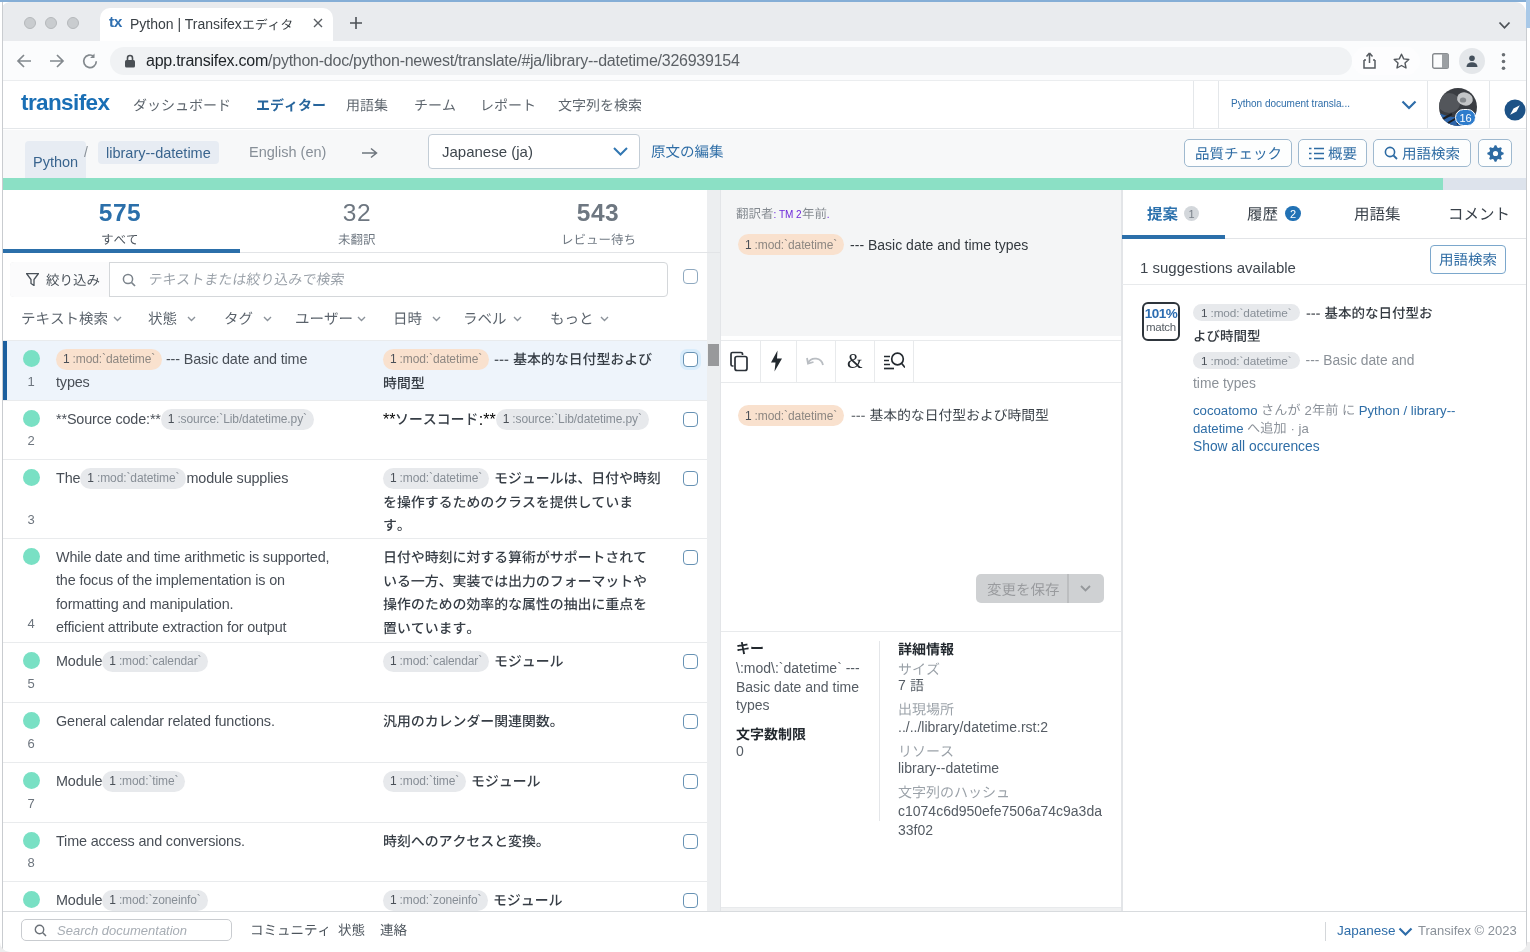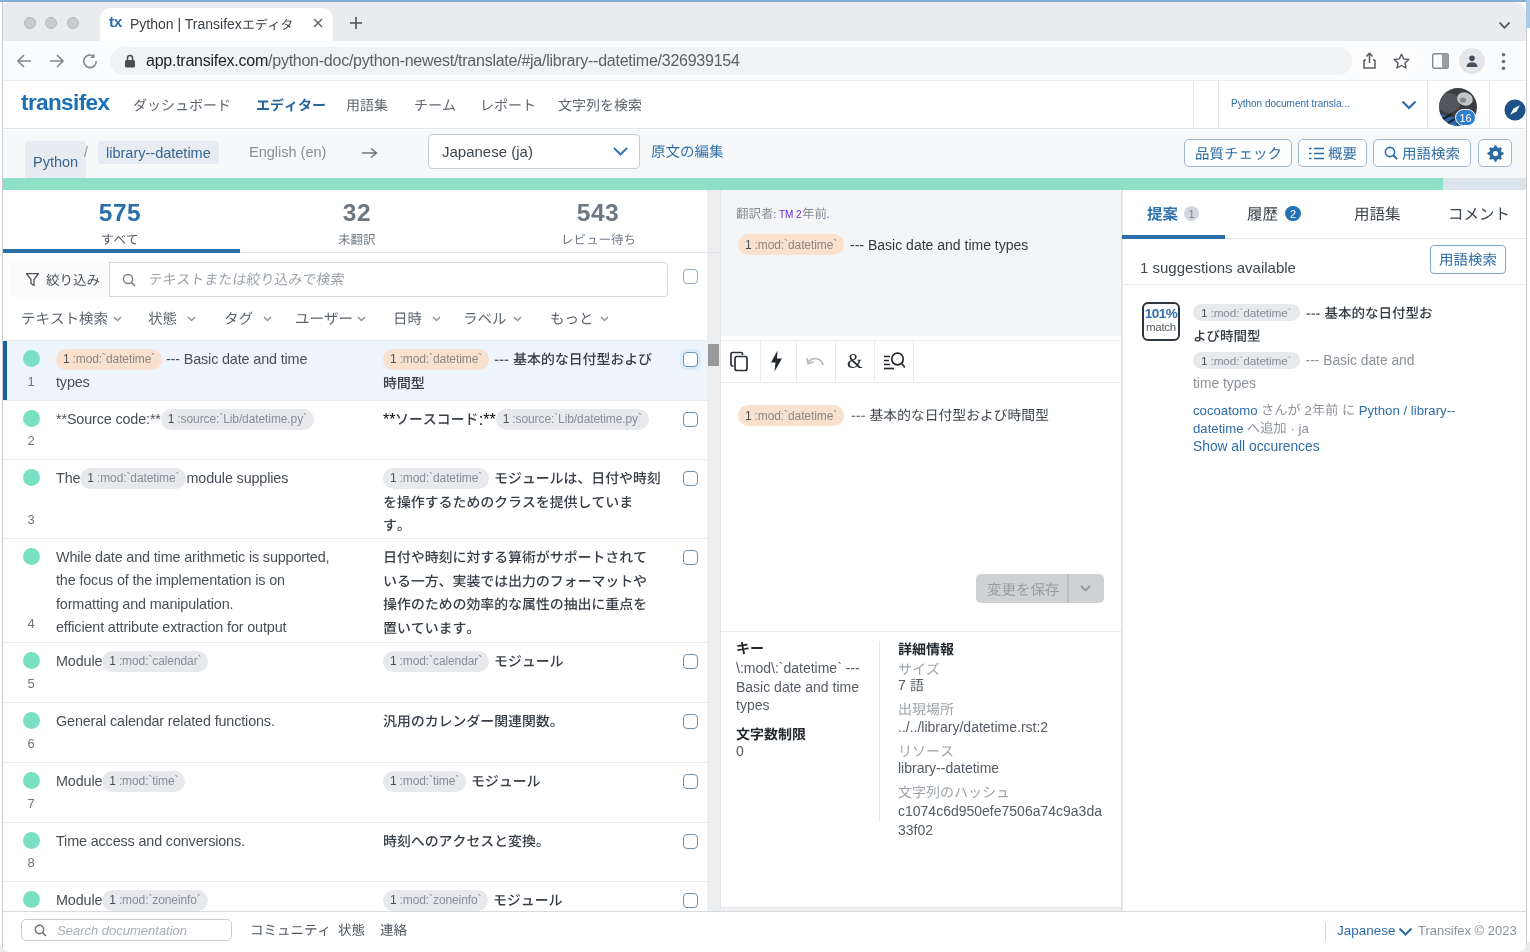--- a/index.html
+++ b/index.html
@@ -464,21 +464,21 @@
     </svg>
   </div>
 <div class="abs" style="left:0;top:178px;width:1530px;height:12px;background:#dde3ec"></div>
 <div class="abs" style="left:0;top:178px;width:1443px;height:12px;background:#8be0c5"></div>
 <div class="abs" style="left:0;top:190px;width:707px;height:721px;background:#fff"></div>
 <div class="abs" style="left:707px;top:190px;width:13px;height:721px;background:#eceef0"></div>
 <div class="abs" style="left:708px;top:344px;width:11px;height:22px;background:#98999b"></div>
 <div class="abs" style="left:0;top:252px;width:720px;height:1px;background:#e2e4e7"></div>
 <div class="abs" style="left:0;top:249px;width:240px;height:4px;background:#2b6faa"></div>
 <div class="abs" style="left:0;top:199px;width:240px;text-align:center;font-size:24.5px;font-weight:700;color:#2b6faa;letter-spacing:.5px">575</div>
-<div class="abs" style="left:237px;top:199px;width:240px;text-align:center;font-size:24.5px;font-weight:700;color:#6e7781;letter-spacing:.5px">32</div>
+<div class="abs" style="left:237px;top:199px;width:240px;text-align:center;font-size:24.5px;font-weight:400;color:#6e7781;letter-spacing:.5px">32</div>
 <div class="abs" style="left:478px;top:199px;width:240px;text-align:center;font-size:24.5px;font-weight:700;color:#6e7781;letter-spacing:.5px">543</div>
 <div class="abs" style="left:0;top:230px;width:240px;text-align:center"><svg class="jr" width="37.5" height="12.5" viewBox="0 0 37.5 12.5" style="vertical-align:-1.5px;">
       <g fill="#4a525b">
         <use href="#g39" transform="translate(0.0,11.0) scale(0.01250,-0.01250)"></use>
         <use href="#g40" transform="translate(12.5,11.0) scale(0.01250,-0.01250)"></use>
         <use href="#g41" transform="translate(25.0,11.0) scale(0.01250,-0.01250)"></use>
       </g>
     </svg></div>
 <div class="abs" style="left:237px;top:230px;width:240px;text-align:center"><svg class="jr" width="37.5" height="12.5" viewBox="0 0 37.5 12.5" style="vertical-align:-1.5px;">
       <g fill="#6e7781">

